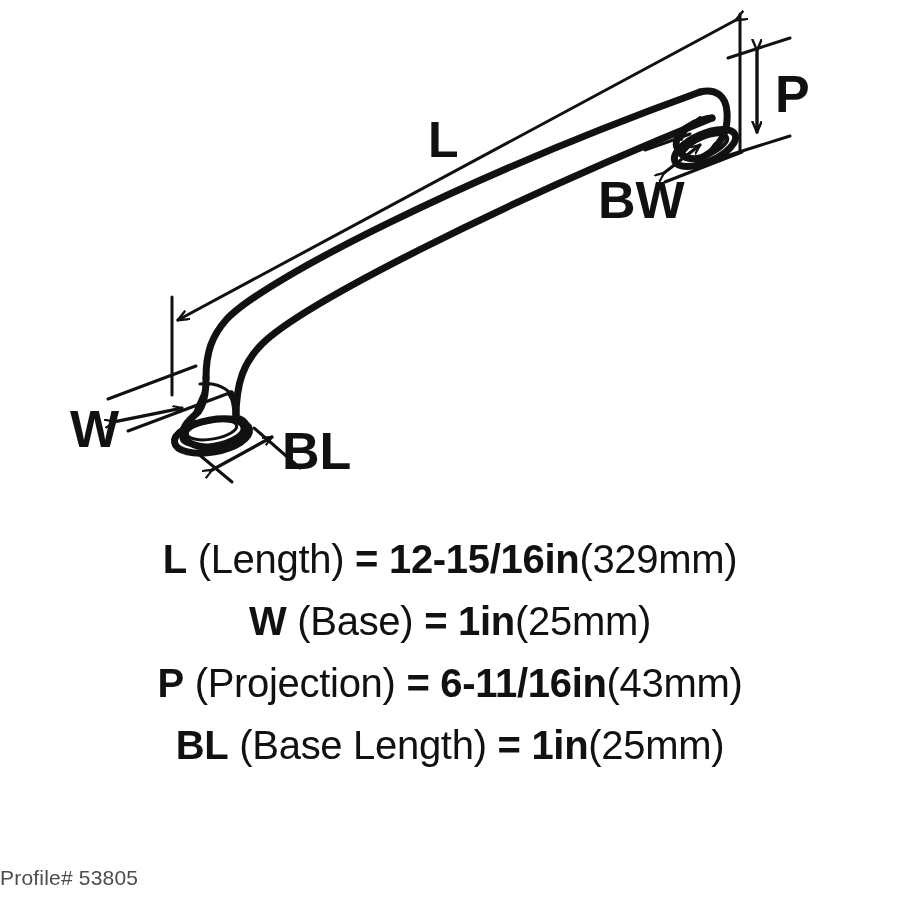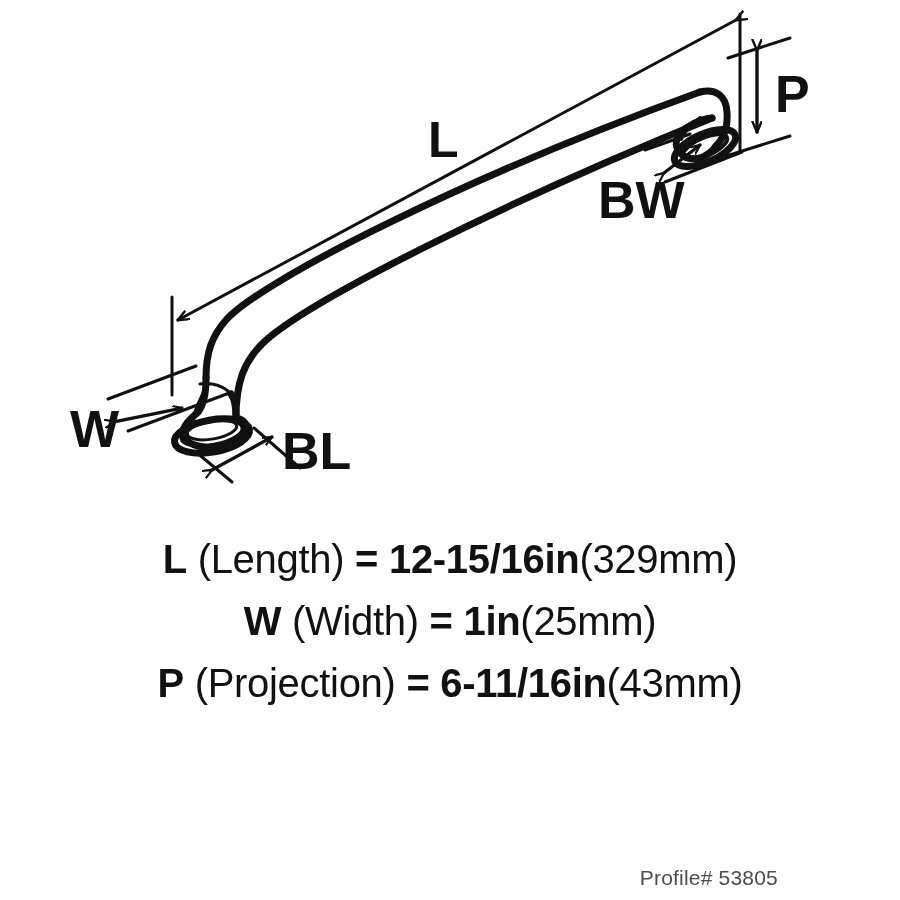--- a/index.html
+++ b/index.html
@@ -73,21 +73,21 @@
   }
   .spec-metric {
     font-weight: normal;
   }
 
   #profile {
     position: absolute;
     left: 0;
     top: 866px;
     width: 778px;
-    text-align: right;
+    text-align: left;
     font-family: "Liberation Sans", sans-serif;
     font-size: 21px;
     color: #4d4d4d;
     letter-spacing: 0.2px;
   }
 </style>
 </head>
 <body>
 
 <div id="page">
@@ -198,31 +198,37 @@
 
     <div class="spec-line">
       <span class="spec-sym">L</span>
       <span class="spec-name">(Length)</span>
       <span class="spec-eq">=</span>
       <span class="spec-val">12-15/16in</span><span class="spec-metric">(329mm)</span>
     </div>
 
     <div class="spec-line">
       <span class="spec-sym">W</span>
-      <span class="spec-name">(Width)</span>
+      <span class="spec-name">(Base)</span>
       <span class="spec-eq">=</span>
       <span class="spec-val">1in</span><span class="spec-metric">(25mm)</span>
     </div>
 
     <div class="spec-line">
       <span class="spec-sym">P</span>
       <span class="spec-name">(Projection)</span>
       <span class="spec-eq">=</span>
       <span class="spec-val">6-11/16in</span><span class="spec-metric">(43mm)</span>
     </div>
 
+    <div class="spec-line">
+      <span class="spec-sym">BL</span>
+      <span class="spec-name">(Base Length)</span>
+      <span class="spec-eq">=</span>
+      <span class="spec-val">1in</span><span class="spec-metric">(25mm)</span>
+    </div>
 
 
   </div>
 
   <div id="profile">Profile# 53805</div>
 
 </div>
 
 </body></html>

